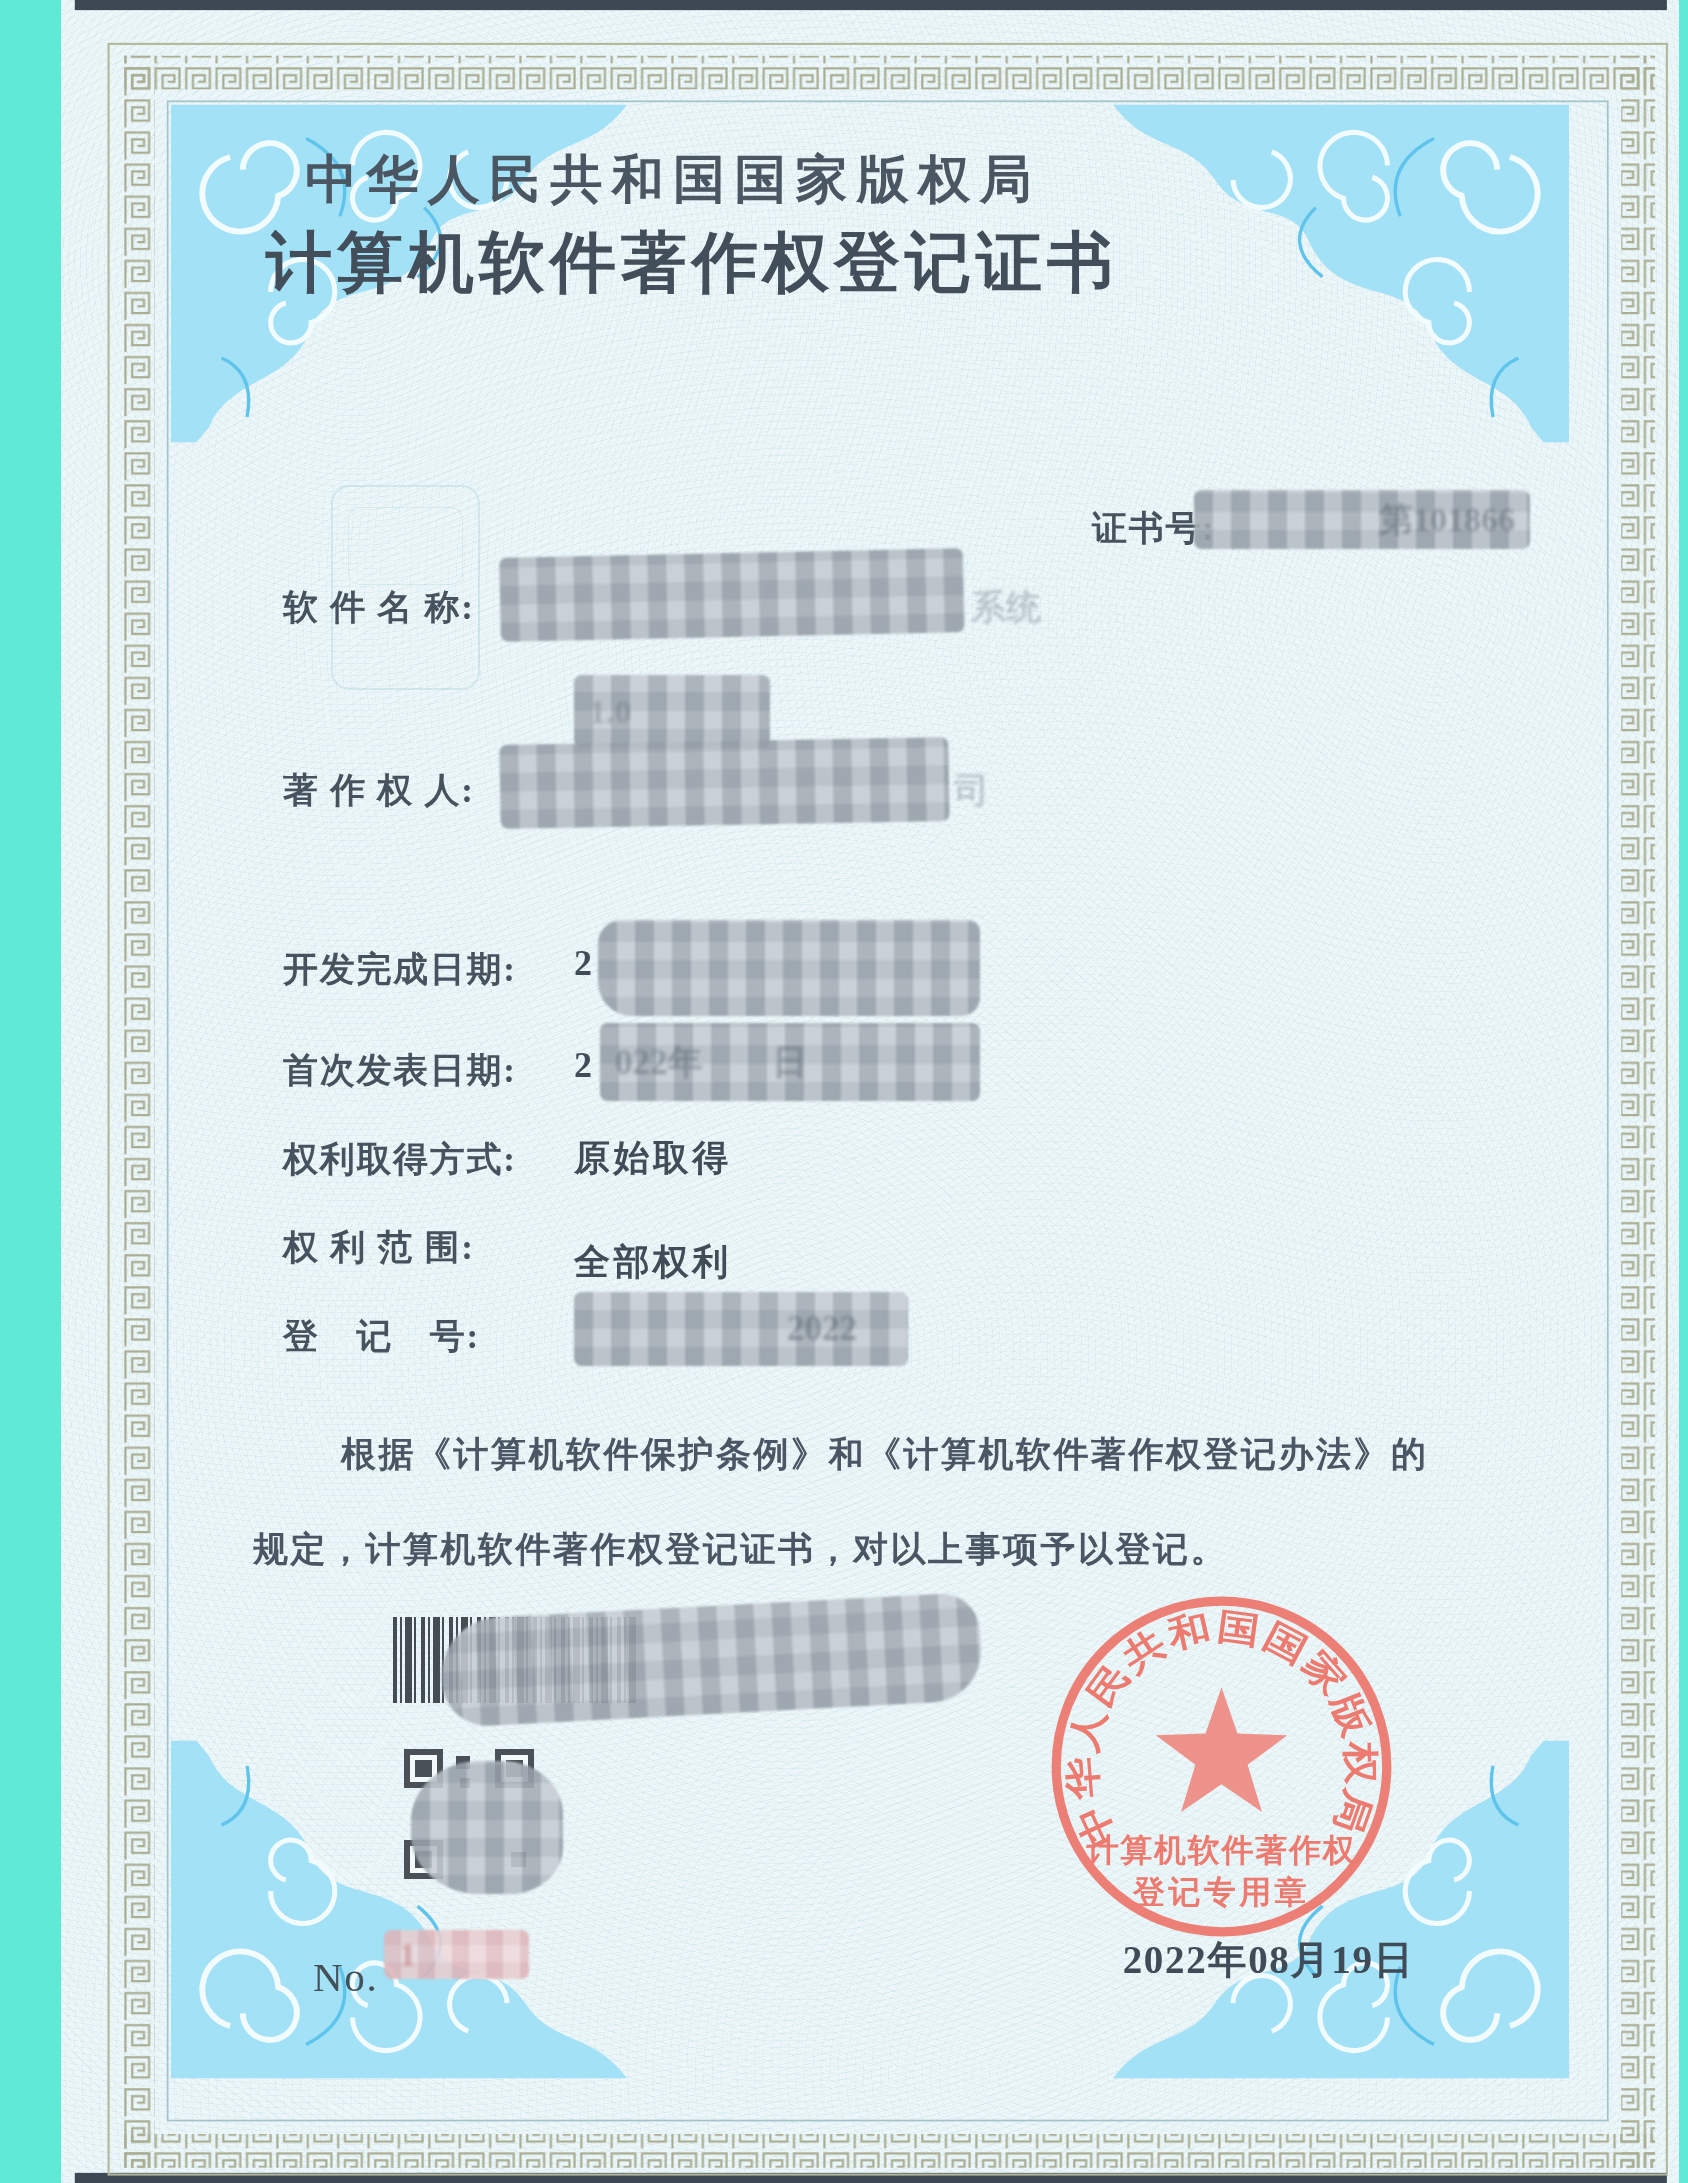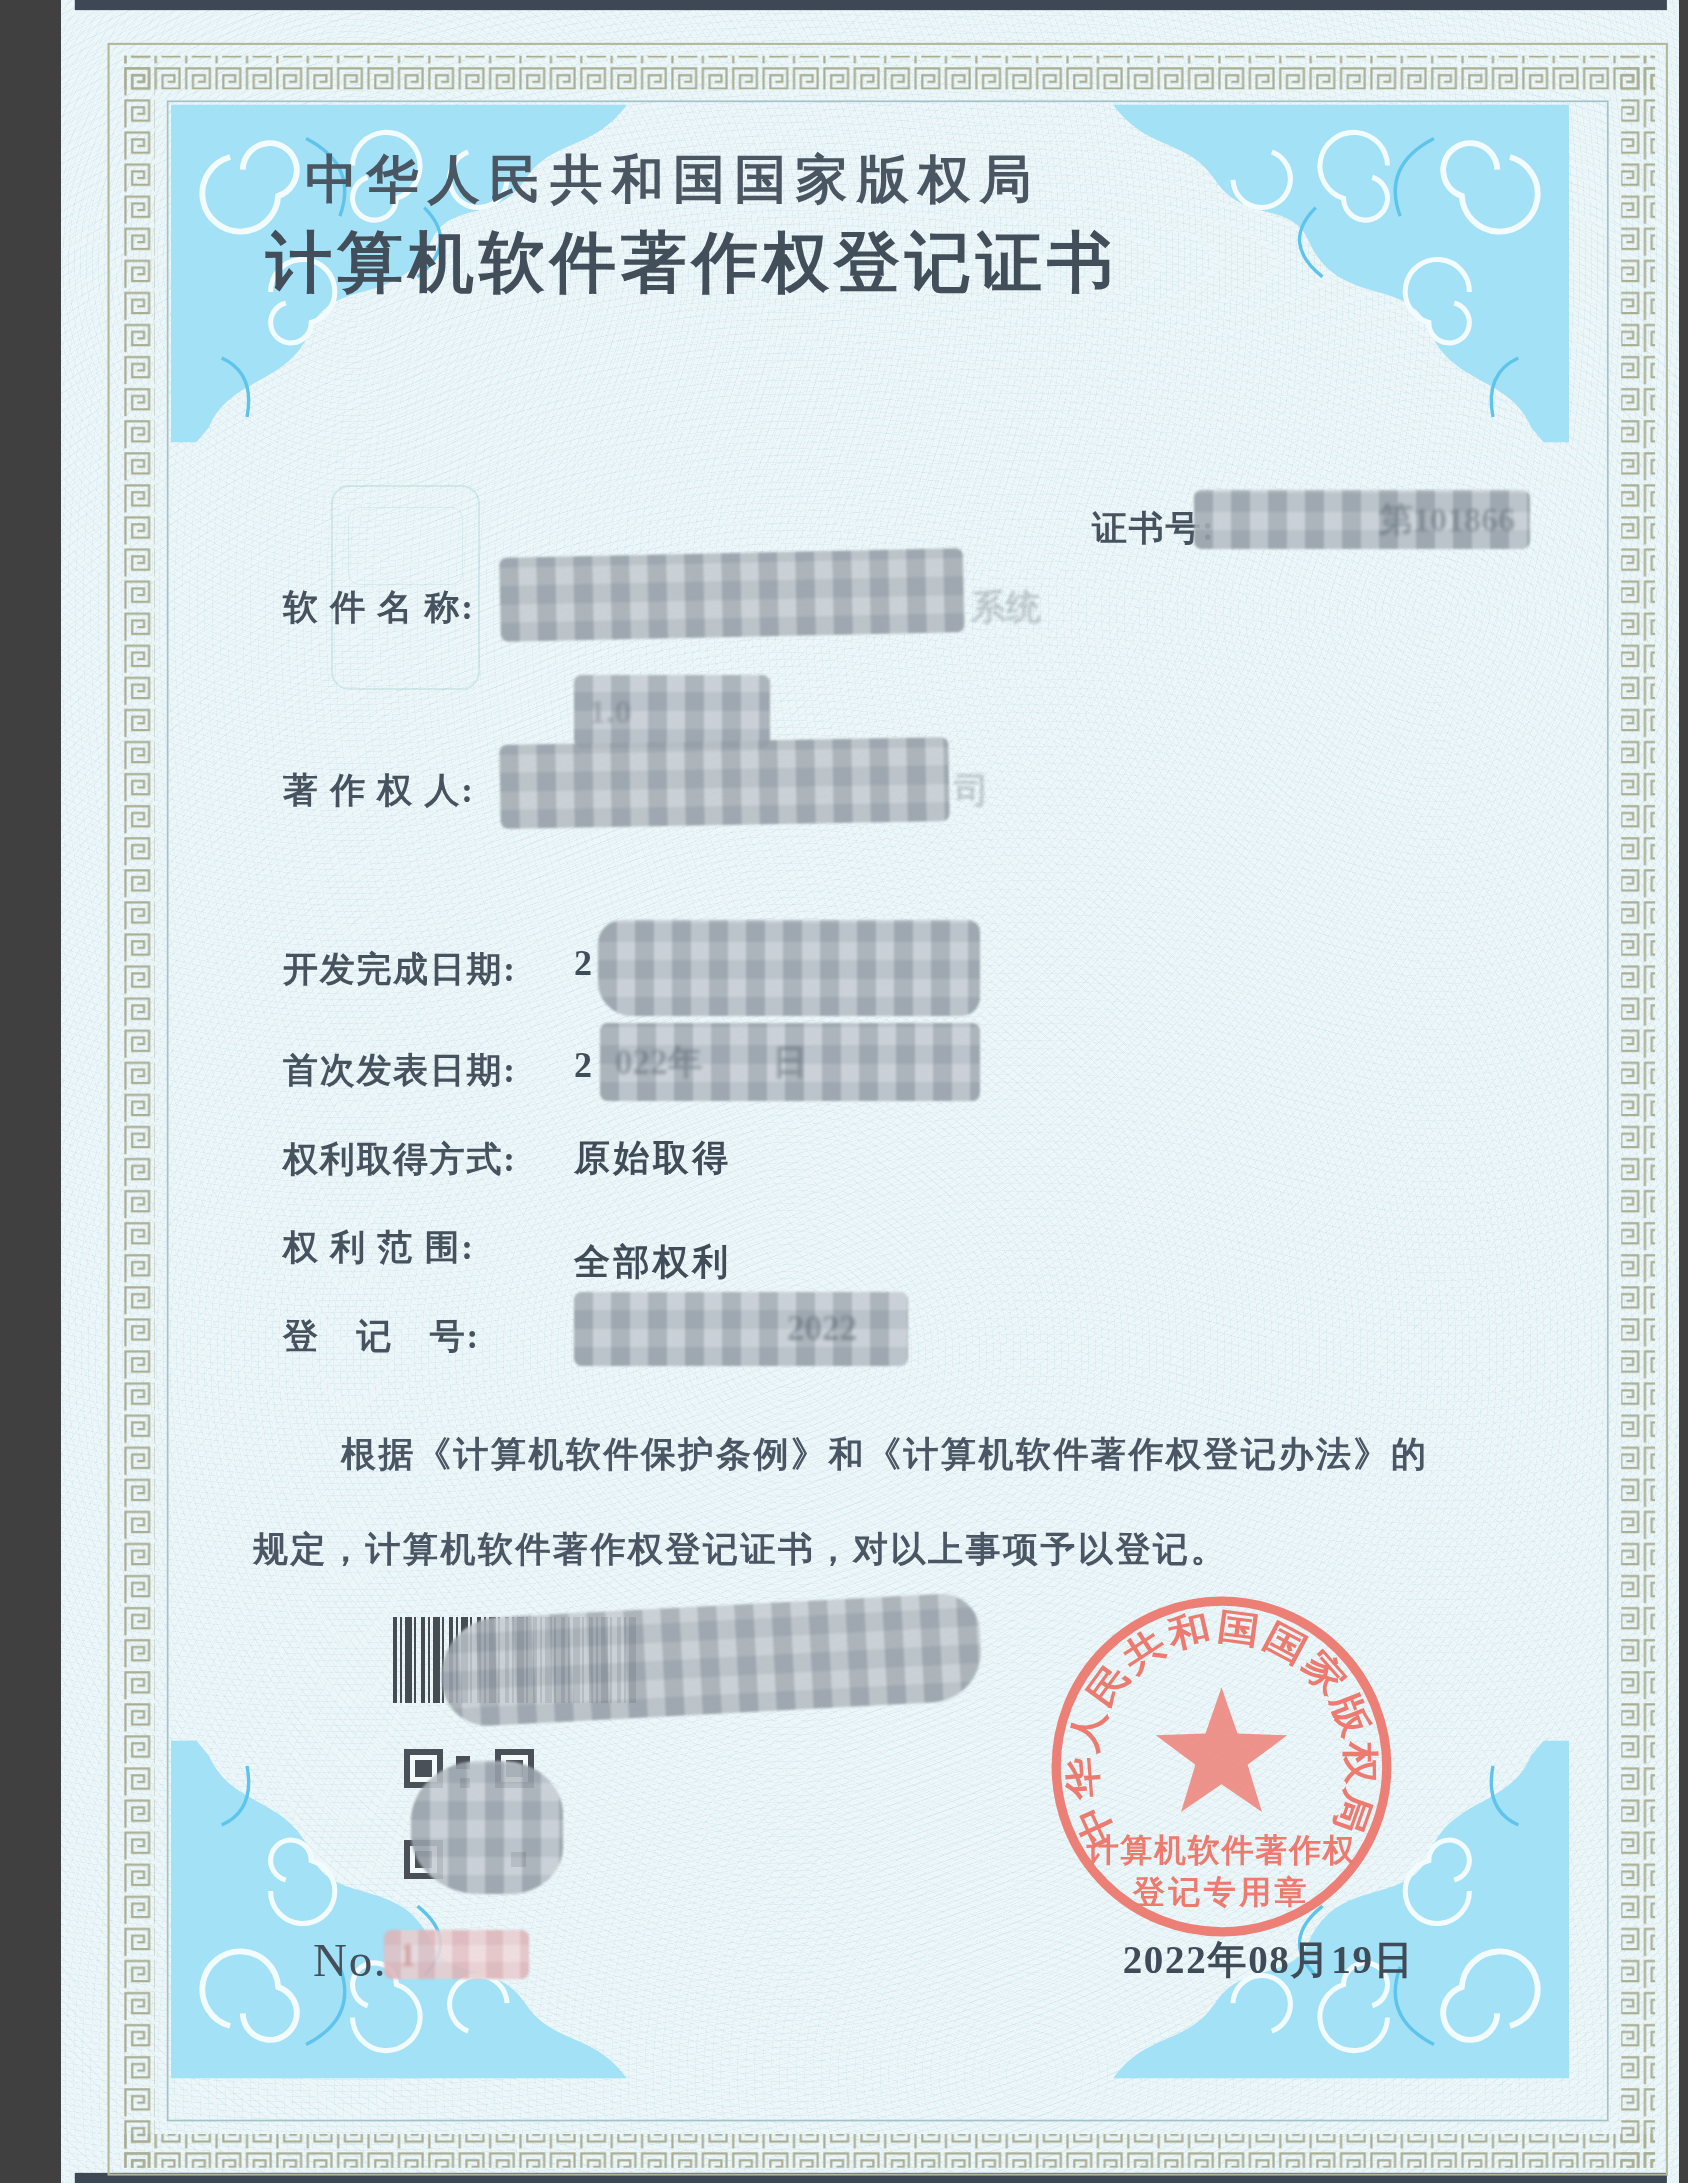--- a/index.html
+++ b/index.html
@@ -1,16 +1,16 @@
 <!DOCTYPE html>
 <html style="font-size:13.5px"><head>
 <meta charset="utf-8">
 <style>
   html,body{margin:0;padding:0;background:#ffffff;}
-  .page{position:relative;width:1689px;height:2183px;background:#404040;overflow:hidden;
+  .page{position:relative;width:1689px;height:2183px;background:#5eead4;overflow:hidden;
         font-family:"Liberation Serif","DejaVu Serif",serif;color:#46525e;}
   
   .cert{position:absolute;left:61px;top:0;width:1618px;height:2183px;background-color:#edf6f8;
         background-image:
           repeating-radial-gradient(circle at 18% 12%, rgba(110,178,198,.10) 0 0.8px, rgba(0,0,0,0) 0.8px 5.9px),
           repeating-radial-gradient(circle at 85% 28%, rgba(110,178,198,.08) 0 0.8px, rgba(0,0,0,0) 0.8px 7.6px),
           repeating-radial-gradient(circle at 45% 62%, rgba(110,178,198,.09) 0 0.8px, rgba(0,0,0,0) 0.8px 6.8px),
           repeating-radial-gradient(circle at 60% 95%, rgba(110,178,198,.08) 0 0.8px, rgba(0,0,0,0) 0.8px 8.4px);}
   .abs{position:absolute;}
   .lbl{font-size:35px;font-weight:bold;letter-spacing:1.7px;color:#46525e;white-space:nowrap;}
@@ -33,21 +33,21 @@
       repeating-linear-gradient(90deg,#464c53 0 4.2px,rgba(0,0,0,0) 4.2px 6.8px,#464c53 6.8px 9.3px,
         rgba(0,0,0,0) 9.3px 11.8px,#464c53 11.8px 18.6px,rgba(0,0,0,0) 18.6px 21px,#464c53 21px 23px,rgba(0,0,0,0) 23px 28px);}
   .qr{position:absolute;}
   .qr .f{position:absolute;width:39px;height:39px;border:6.8px solid #4a5058;background:#f4fafc;box-sizing:border-box;}
   .qr .f i{position:absolute;inset:5px;background:#4a5058;display:block;}
   .qr .m{position:absolute;background:#4a5058;}
   .ghost{position:absolute;border:2.5px solid rgba(140,195,198,.38);border-radius:18.6px;opacity:.7;}
   .ghost i{position:absolute;left:15px;top:20px;right:15px;height:76px;border:1.7px solid rgba(140,195,198,.30);
            border-radius:11.8px;display:block;}
   .stmt{position:absolute;font-size:35px;font-weight:bold;letter-spacing:2.5px;color:#4a5663;white-space:nowrap;}
-  .no-label{font-size:47px;color:#454f59;letter-spacing:1.7px;}
+  .no-label{font-size:41px;color:#454f59;letter-spacing:1.7px;margin-top:20px;}
   .date{font-size:39px;font-weight:bold;letter-spacing:1.7px;color:#3f4b57;}
 </style>
 </head>
 <body>
 
 <div class="page">
   <div class="cert">
 
     <svg class="abs" style="left:0;top:0;" width="1618" height="2183" viewBox="0 0 1916 2586">
       <defs>

